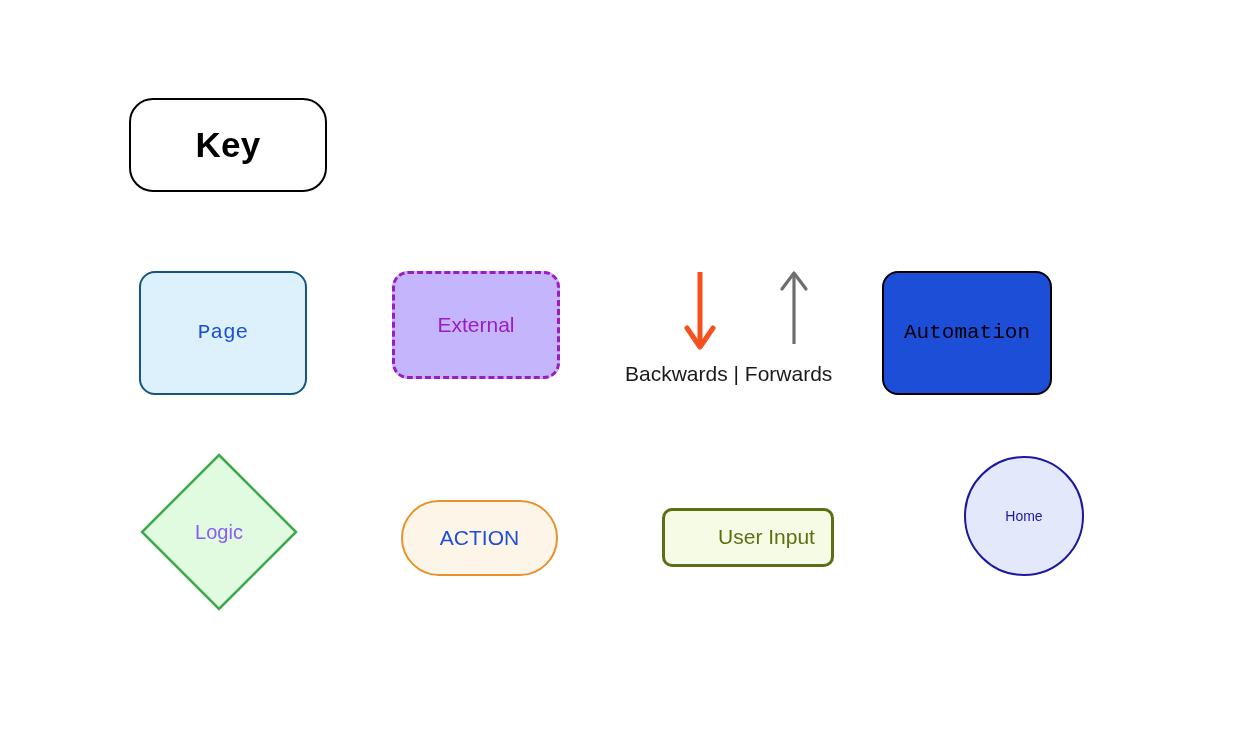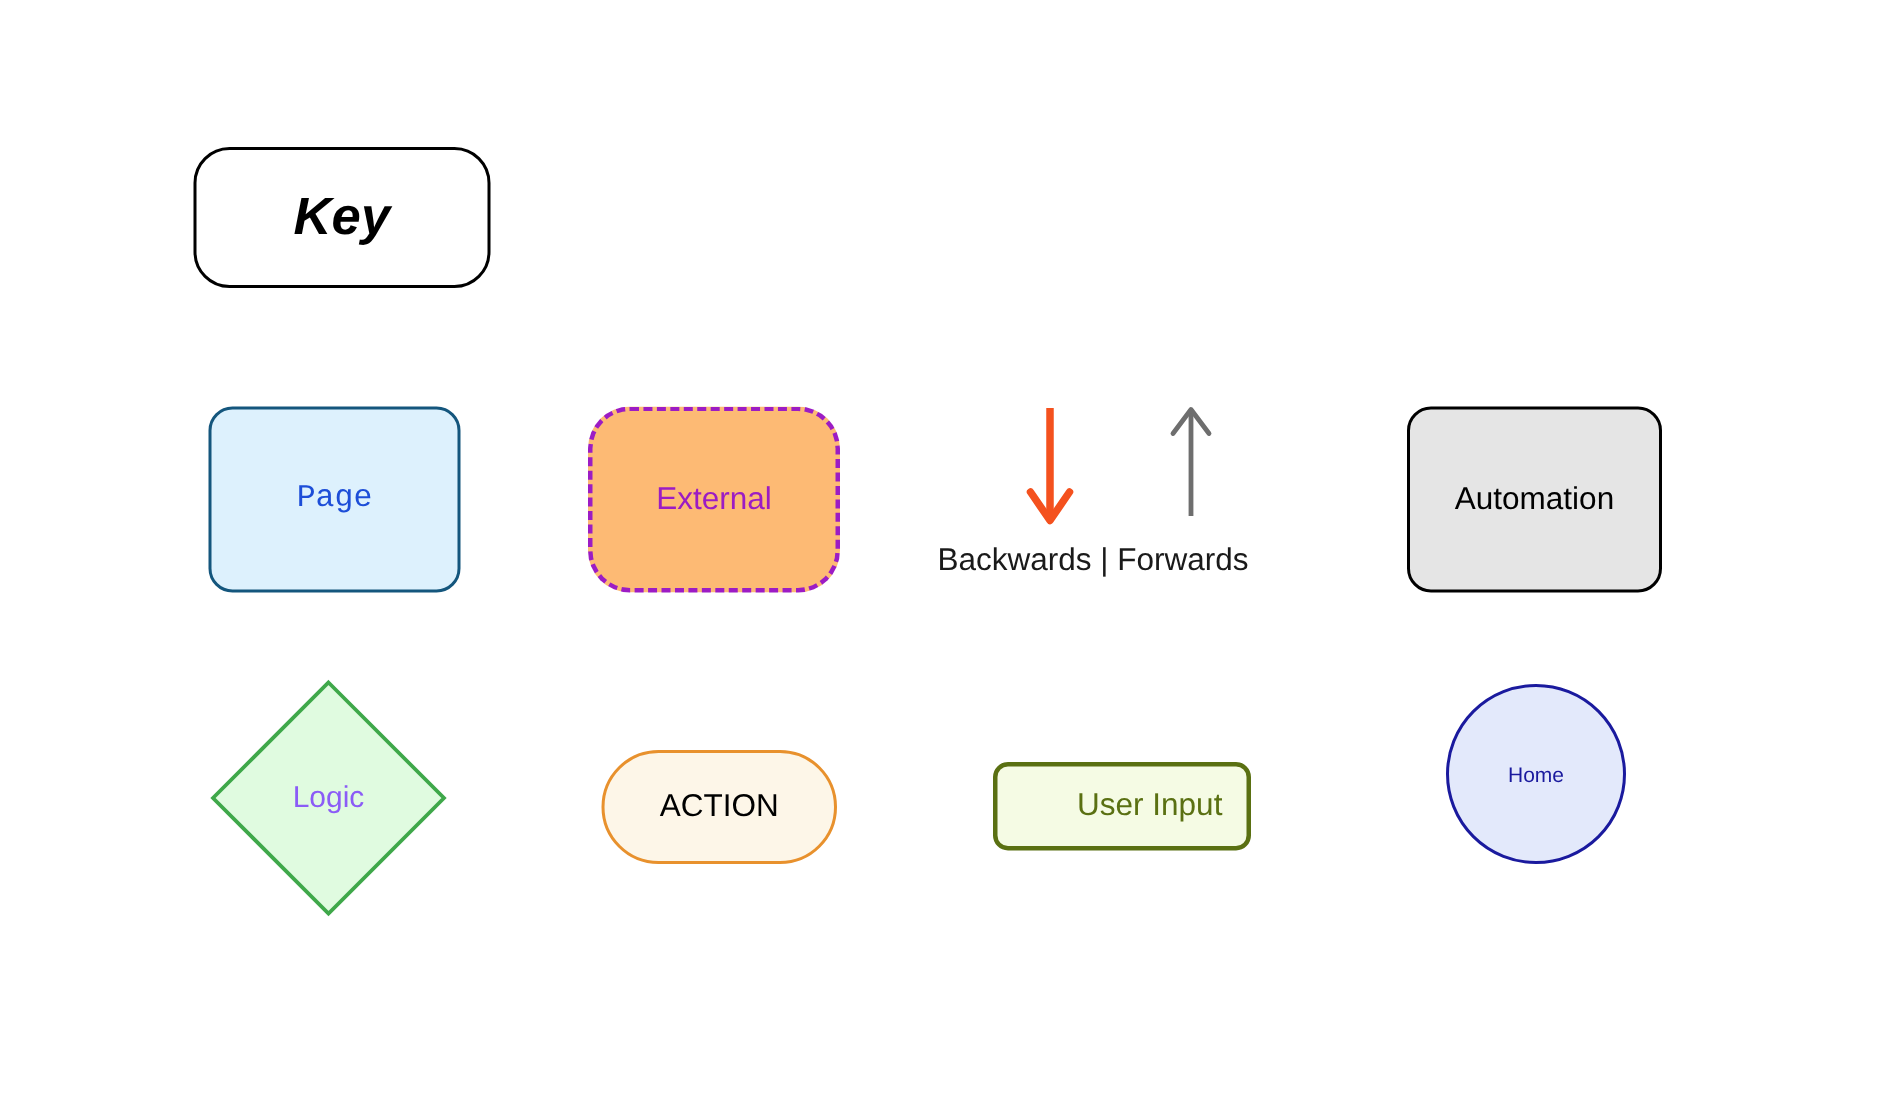--- a/index.html
+++ b/index.html
@@ -35,57 +35,57 @@
     top: 98px;
     width: 198px;
     height: 94px;
     border: 2.5px solid #000000;
     background: #ffffff;
     border-radius: 24px;
     font-size: 35px;
     font-weight: bold;
     color: #000000;
     letter-spacing: 0.2px;
-    font-style: italic;
   }
 
   
   #page-node {
     left: 139px;
     top: 271px;
     width: 168px;
     height: 124px;
     border: 2.5px solid #14567d;
     background: #ddf1fd;
     border-radius: 16px;
     font-size: 21px;
     color: #1d4ed8;
     font-family: Liberation Mono, monospace;
   }
   #external-node {
     left: 392px;
     top: 271px;
     width: 168px;
-    height: 124px;
+    height: 108px;
     border: 3px dashed #9c1cc4;
-    background: #fdba74;
-    border-radius: 28px;
+    background: #c4b5fd;
+    border-radius: 16px;
     font-size: 21px;
     color: #9c1cc4;
   }
   #automation-node {
-    left: 938px;
+    left: 882px;
     top: 271px;
     width: 170px;
     height: 124px;
     border: 2.5px solid #000000;
-    background: #e5e5e5;
+    background: #1d4ed8;
     border-radius: 16px;
     font-size: 21px;
     color: #000000;
+    font-family: Liberation Mono, monospace;
   }
 
   
   #arrows-group {
     position: absolute;
     left: 625px;
     top: 262px;
     width: 260px;
     height: 130px;
   }
@@ -131,21 +131,21 @@
 
   #action-node {
     left: 401px;
     top: 500px;
     width: 157px;
     height: 76px;
     border: 2.5px solid #e8912d;
     background: #fdf6e8;
     border-radius: 38px / 38px;
     font-size: 21px;
-    color: #000000;
+    color: #1d4ed8;
   }
   #user-input-node {
     left: 662px;
     top: 508px;
     width: 172px;
     height: 59px;
     border: 3px solid #5a7012;
     background: #f5fbe4;
     border-radius: 10px;
     font-size: 21px;

